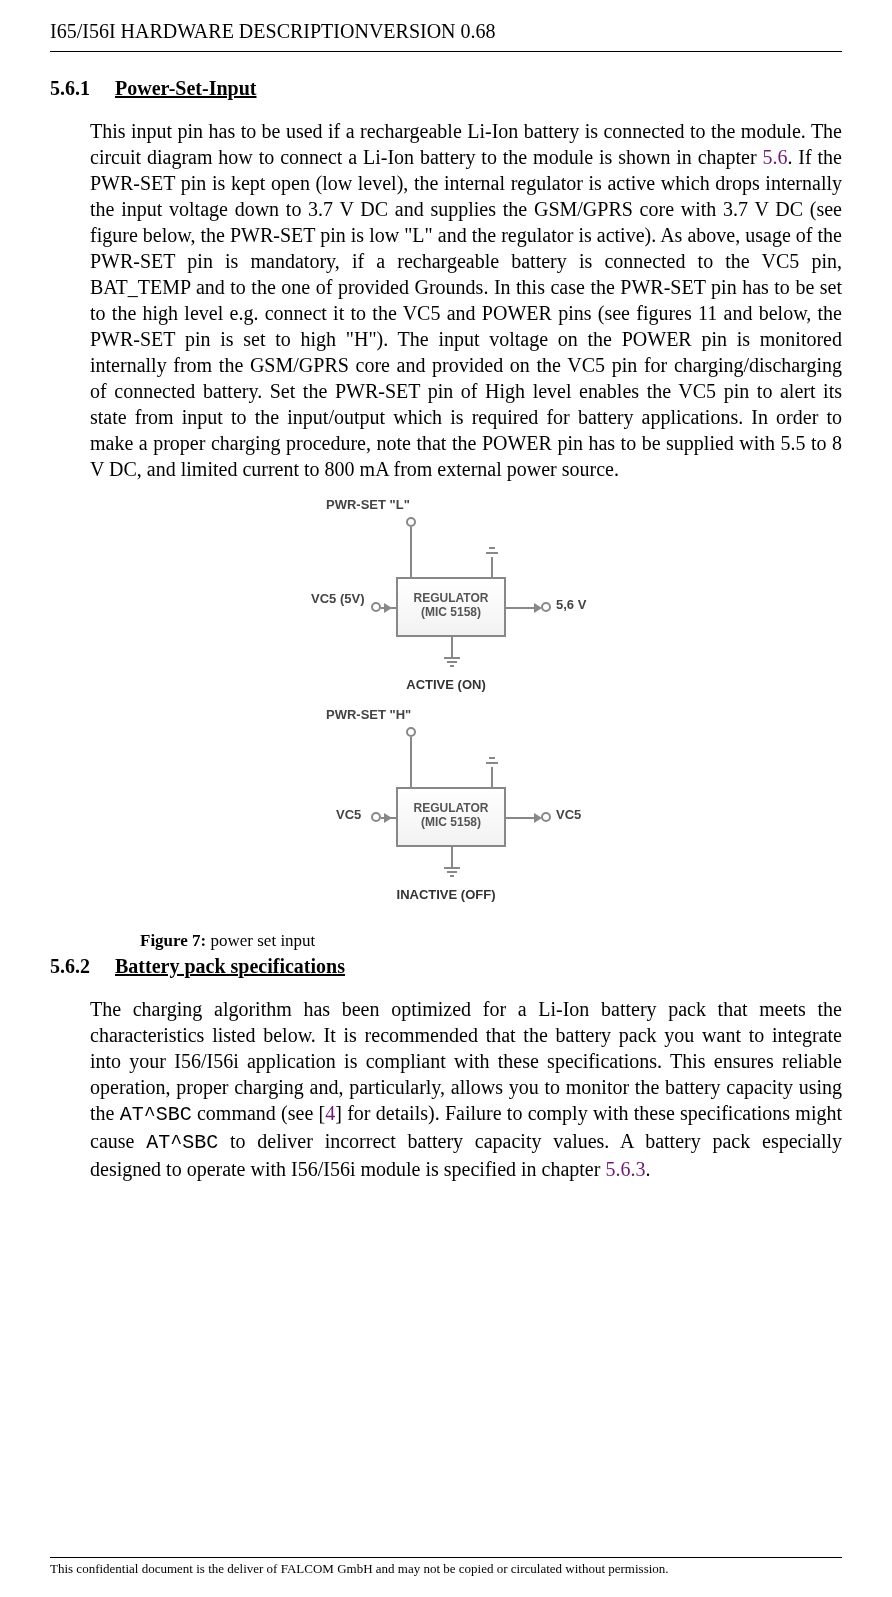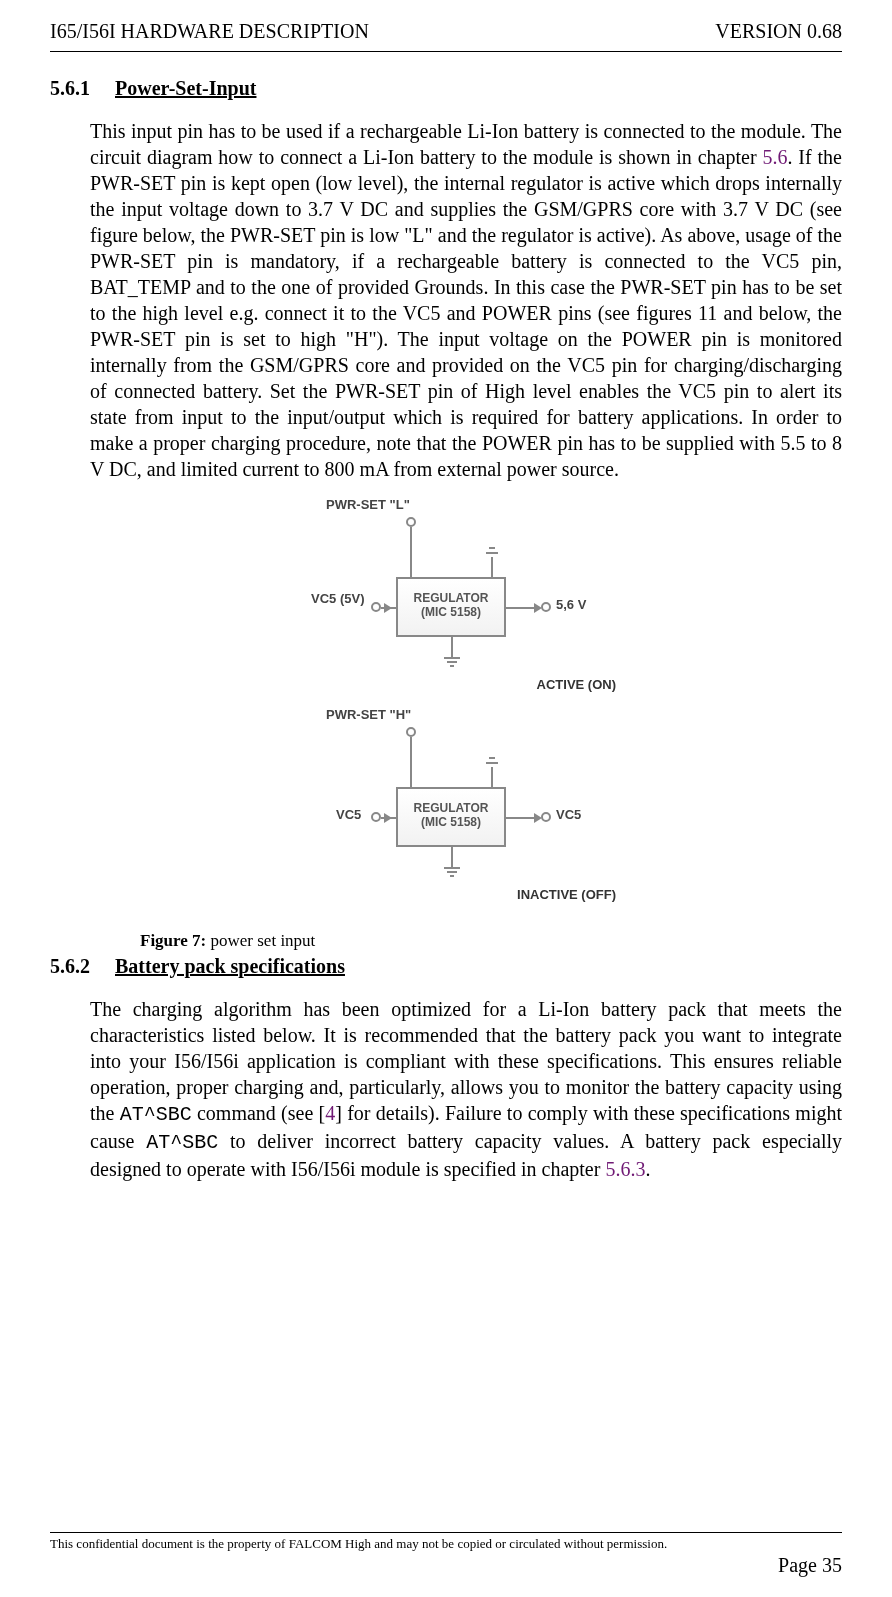--- a/index.html
+++ b/index.html
@@ -7,21 +7,21 @@
       font-family: "Times New Roman", Times, serif;
       width: 892px;
       height: 1597px;
       background: white;
       color: black;
       position: relative;
       padding: 20px 50px;
     }
     .header {
       display: flex;
-      justify-content: space-between;
+      justify-content: flex-start;
       font-size: 20px;
       margin-bottom: 8px;
     }
     .header-line {
       border-top: 1px solid black;
       margin-bottom: 25px;
     }
     .section-heading {
       font-size: 20px;
       font-weight: bold;
@@ -112,21 +112,21 @@
       border-bottom: 5px solid transparent;
       border-left: 8px solid #888;
     }
     .state-label {
       position: absolute;
       font-family: Arial, sans-serif;
       font-size: 13px;
       color: #333;
       font-weight: bold;
       width: 100%;
-      text-align: right;
+      text-align: center;
     }
     .footer {
       position: absolute;
       bottom: 20px;
       left: 50px;
       right: 50px;
     }
     .footer-line {
       border-top: 1px solid black;
       margin-bottom: 3px;
@@ -224,15 +224,14 @@
   <span class="section-num">5.6.2</span>
   <span class="section-title">Battery pack specifications</span>
 </div>
 
 <div class="body-text">
   <span>The charging algorithm has been optimized for a Li-Ion battery pack that meets the characteristics listed below. It is recommended that the battery pack you want to integrate into your I56/I56i application is compliant with these specifications. This ensures reliable operation, proper charging and, particularly, allows you to monitor the battery capacity using the </span><span class="mono">AT^SBC</span><span> command (see [</span><span class="link-blue">4</span><span>] for details). Failure to comply with these specifications might cause </span><span class="mono">AT^SBC</span><span> to deliver incorrect battery capacity values. A battery pack especially designed to operate with I56/I56i module is specified in chapter </span><span class="link-blue">5.6.3</span><span>.</span>
 </div>
 
 <div class="footer">
   <div class="footer-line"></div>
-  <div class="footer-text">This confidential document is the property of FALCOM High and may not be copied or circulated without permission.</div>
-  <div class="page-num">Page 35</div>
+  <div class="footer-text">This confidential document is the deliver of FALCOM GmbH and may not be copied or circulated without permission.</div>
 </div>
 
 </body></html>

